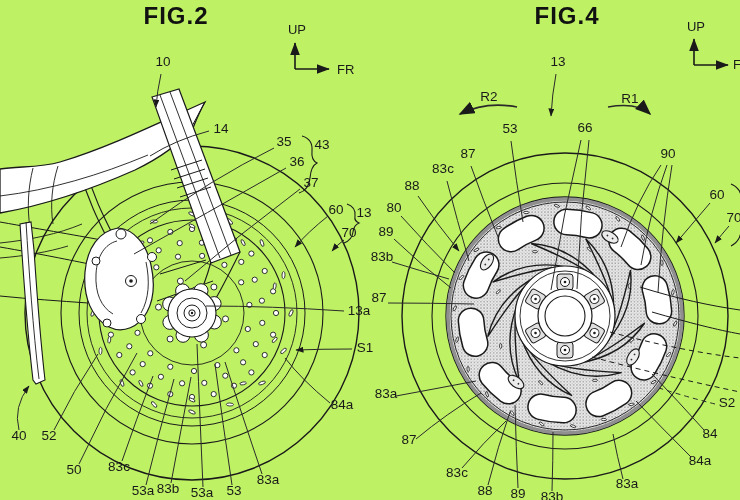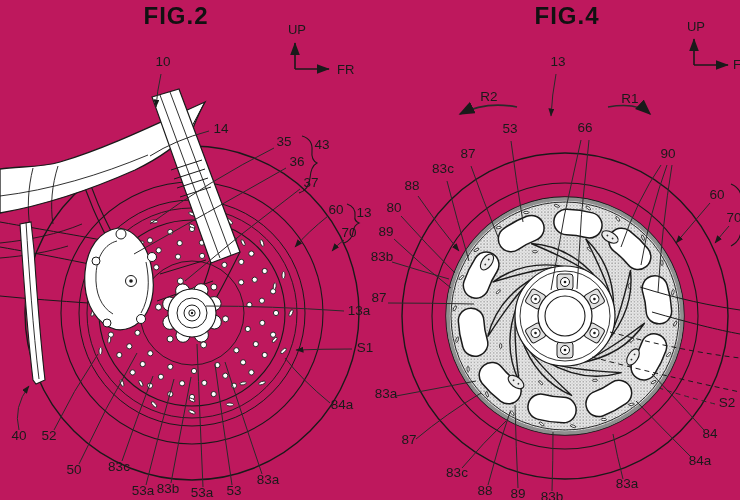--- a/index.html
+++ b/index.html
@@ -1,16 +1,16 @@
 <!DOCTYPE html>
 <html><head>
 <meta charset="utf-8">
 <style>
   html,body{margin:0;padding:0;background:#fff;}
-  .stage{position:relative;width:740px;height:500px;background:#be185d;overflow:hidden;}
+  .stage{position:relative;width:740px;height:500px;background:#bef264;overflow:hidden;}
   svg{position:absolute;left:0;top:0;}
   .title{font:600 24px "Liberation Sans",sans-serif;fill:#111;letter-spacing:1px;}
   .axis{font:13px "Liberation Sans",sans-serif;fill:#1a1a1a;}
   .ref{font:13.5px "Liberation Sans",sans-serif;fill:#1a1a1a;}
   .art path,.art circle,.art ellipse,.art rect,.art line{vector-effect:none;}
 </style>
 </head>
 <body>
 
 <div class="stage">

